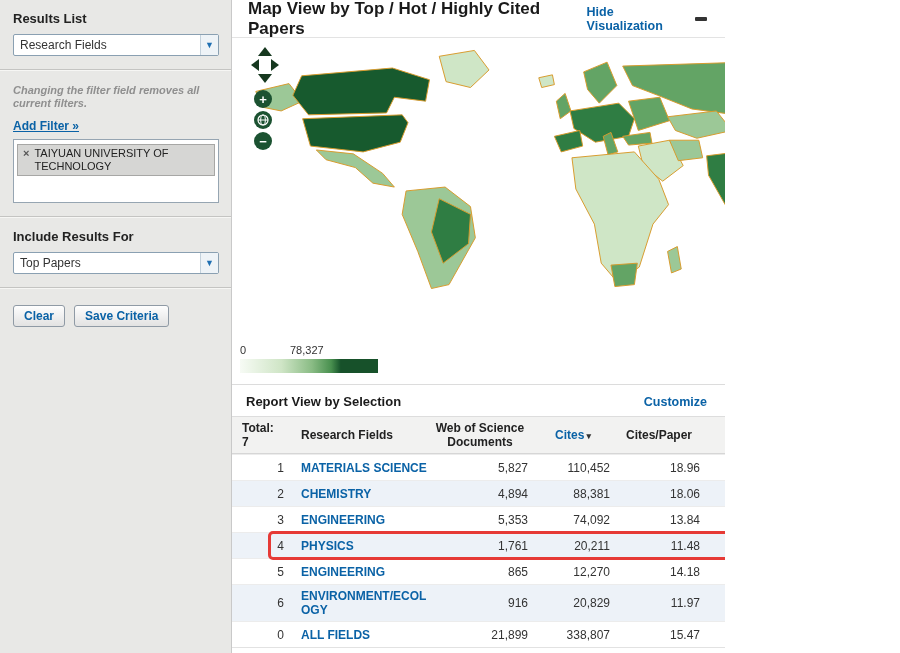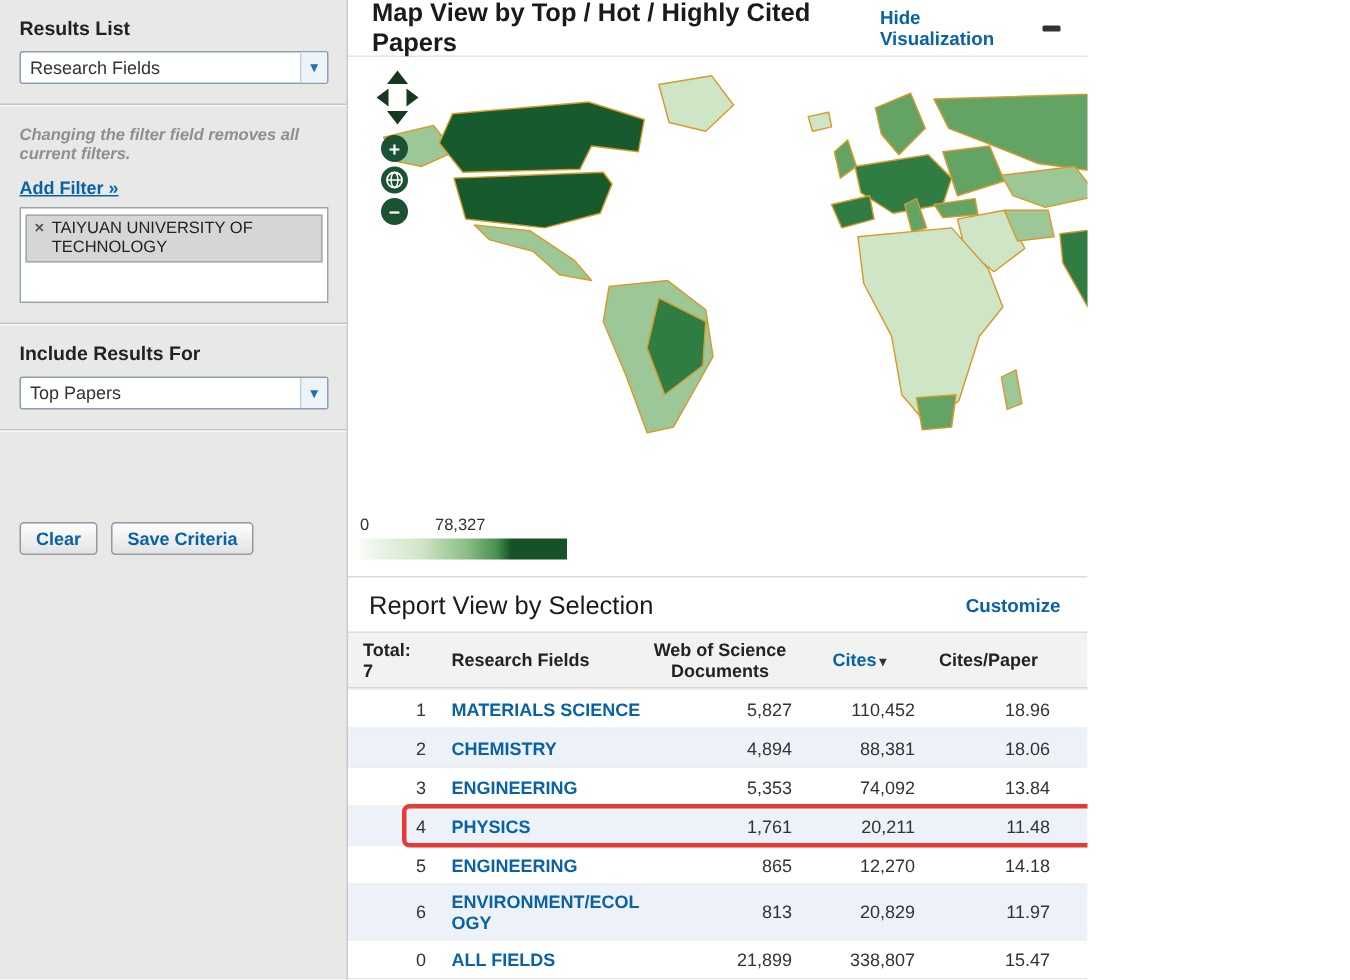--- a/index.html
+++ b/index.html
@@ -20,21 +20,21 @@
                 display:flex;align-items:center;padding:0 4px;}
   .filter-note{font-style:italic;color:#8f8f8f;font-size:11px;line-height:13px;margin:2px 0 6px 0;font-weight:bold;}
   .add-filter{font-size:12px;font-weight:bold;color:var(--accent-blue);text-decoration:underline;cursor:pointer;display:inline-block;margin:2px 0 6px 0;}
   .filter-box{width:206px;height:64px;box-sizing:border-box;background:#fff;border:1px solid #96a5b2;padding:3px;}
   .filter-chip{display:inline-flex;align-items:flex-start;gap:5px;background:#d6d6d4;border:1px solid #a7a7a5;
                padding:2px 5px;font-size:11px;line-height:13px;color:#222;max-width:190px;cursor:pointer;}
   .chip-x{font-size:11px;color:#555;font-weight:bold;line-height:13px;cursor:pointer;}
   .btn-row{padding:16px 13px;display:flex;gap:9px;}
   .btn{background:linear-gradient(#fefefe,#e2e2e2);border:1px solid #8f9aa5;border-radius:3px;
        color:var(--accent-blue);font-weight:bold;font-size:12px;padding:3px 10px;cursor:pointer;
-       font-family:"Liberation Sans",sans-serif;margin-top:44px;}
+       font-family:"Liberation Sans",sans-serif;}
 
   
   .main{flex:1;position:relative;overflow:hidden;background:#fff;}
   .map-header{height:38px;box-sizing:border-box;display:flex;align-items:center;justify-content:space-between;
               padding:0 18px 0 16px;border-bottom:1px solid #e3e3e3;}
   .map-title{font-size:17px;font-weight:bold;color:#1a1a1a;}
   .hide-link{display:flex;align-items:center;gap:6px;color:var(--accent-blue);font-size:12.5px;font-weight:bold;cursor:pointer;}
   .minus-icon{width:13px;height:4px;background:#333;border-radius:1px;display:inline-block;}
 
   .map-area{position:relative;height:306px;}
@@ -46,21 +46,21 @@
 
   .legend{height:40px;position:relative;padding-left:8px;}
   .legend-labels{position:relative;height:14px;font-size:11px;color:#333;width:150px;}
   .legend-min{position:absolute;left:0;top:0;}
   .legend-max{position:absolute;left:50px;top:0;}
   .legend-bar{width:138px;height:14px;margin-top:1px;
       background:linear-gradient(90deg,#f7fbf5 0%,#cfe5c6 30%,#8abc85 52%,#49904f 66%,#1d5c30 72%,#17512a 73%,#17512a 100%);}
 
   .report-header{display:flex;align-items:center;justify-content:space-between;border-top:1px solid #dcdcdc;
                  padding:9px 18px 7px 14px;background:#fff;}
-  .report-title{font-size:17px;font-weight:normal;color:#1a1a1a;}
+  .report-title{font-size:13px;font-weight:bold;color:#1a1a1a;}
   .customize-link{color:var(--accent-blue);font-size:12.5px;font-weight:bold;cursor:pointer;}
 
   .grid-row{display:grid;grid-template-columns:64px 132px 104px 82px 90px 1fr;align-items:center;}
   .thead{background:#f2f2f1;border-top:1px solid #ddd;border-bottom:1px solid #d6d6d6;padding:3px 0;min-height:30px;
          font-size:12px;font-weight:bold;color:#222;}
   .h-total{padding-left:10px;line-height:14px;}
   .h-field{padding-left:5px;}
   .h-center{text-align:center;line-height:14px;}
   .h-cites{color:var(--accent-blue);cursor:pointer;}
   .sort-icon{font-size:9px;color:#333;margin-left:2px;}
@@ -278,21 +278,21 @@
           <div class="c-bar">
             <div class="bar-track">
               <div class="bar-fill" style="width:4%"></div>
               <span class="bar-label" style="color:#234b77">9</span>
             </div>
           </div>
         </div>
         <div class="grid-row trow shade">
           <div class="c-rank">6</div>
           <div class="c-field"><a>ENVIRONMENT/ECOLOGY</a></div>
-          <div class="c-num">813</div>
+          <div class="c-num">916</div>
           <div class="c-num">20,829</div>
           <div class="c-num">11.97</div>
           <div class="c-bar">
             <div class="bar-track">
               <div class="bar-fill" style="width:4%"></div>
               <span class="bar-label" style="color:#234b77">8</span>
             </div>
           </div>
         </div>
         <div class="grid-row trow">

